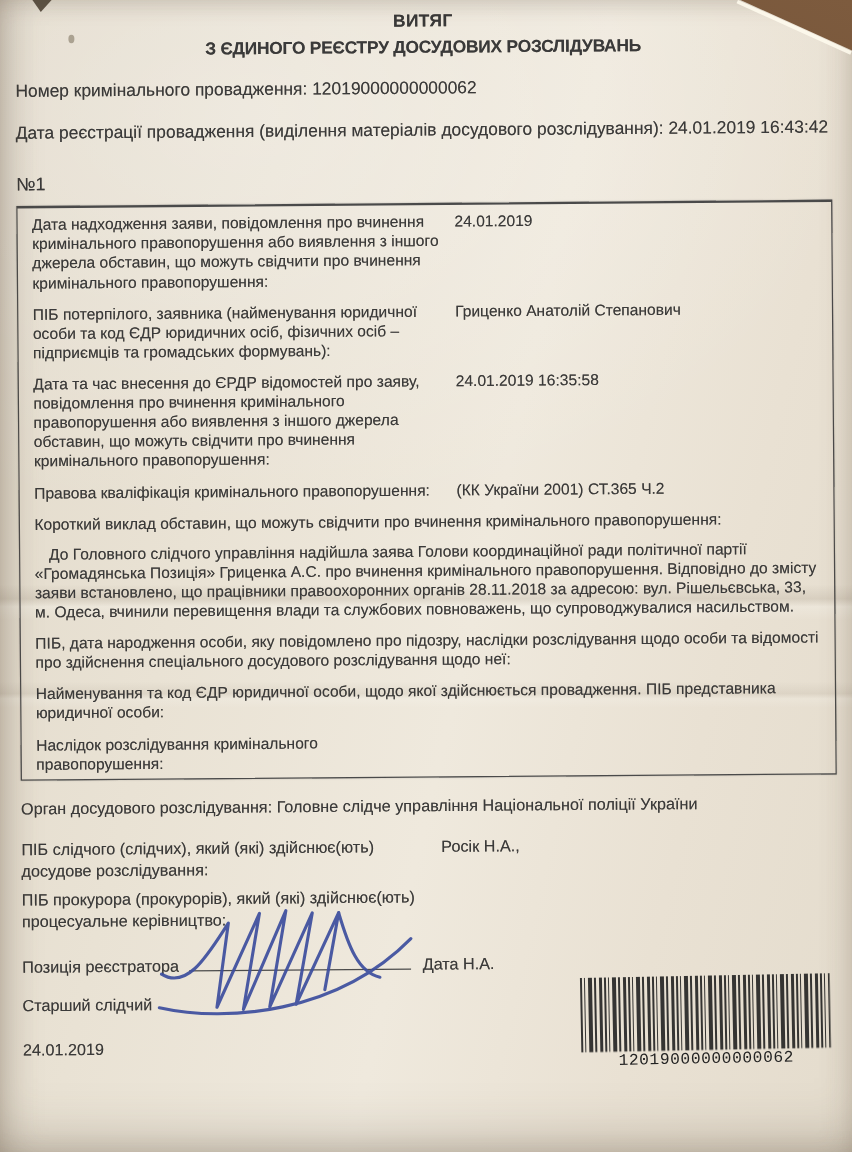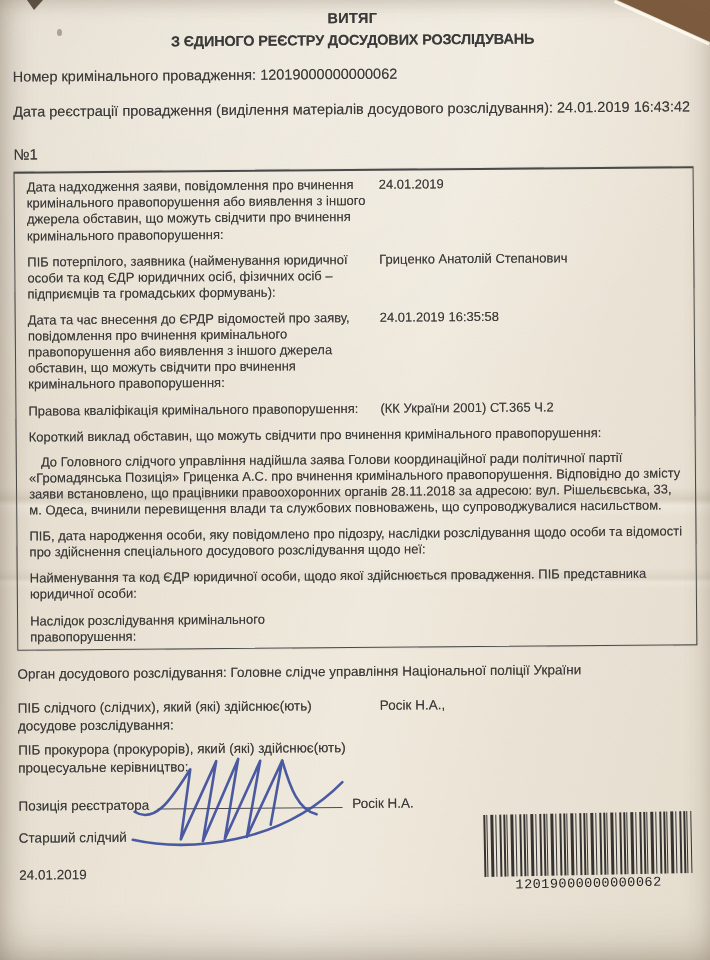--- a/index.html
+++ b/index.html
@@ -57,21 +57,21 @@
   .row{display:flex;align-items:flex-start;padding:6px 10px 4px 12px;}
   .row .lbl{flex:0 0 340px;}
   .row .val{margin-left:12px;white-space:nowrap;}
   .row.full{display:block;}
   .row .para{margin-top:9px;text-indent:12px;padding-right:4px;}
   .row .lbl.narrow{flex-basis:250px;}
   .below{font-size:13.5px;line-height:1.3;}
   .organ-line{margin-top:15px;}
   .inv-row{margin-top:17px;display:flex;align-items:flex-start;}
   .inv-row .lbl{flex:0 0 350px;}
-  .inv-row .val{margin-left:12px;}
+  .inv-row .val{}
   .pros-row{margin-top:7px;max-width:350px;}
   .sig-row{margin-top:17px;position:relative;display:flex;align-items:baseline;height:26px;}
   .sig-line{display:inline-block;width:185px;border-bottom:1.6px solid #4c4c4c;height:15px;margin:0 10px 0 8px;}
   .sig-svg{position:absolute;left:112px;top:-44px;pointer-events:none;}
   .post-line{margin-top:9px;}
   .date-line{margin-top:20px;}
   .barcode-wrap{position:absolute;left:484px;top:813px;width:208px;transform:rotate(-1.1deg);}
   .bars{
     height:62px;opacity:.88;filter:blur(.3px);
     background:repeating-linear-gradient(90deg,
@@ -137,21 +137,21 @@
     <div class="below inv-row">
       <div class="lbl">ПІБ слідчого (слідчих), який (які) здійснює(ють) досудове розслідування:</div>
       <div class="val">Росік Н.А.,</div>
     </div>
 
     <div class="below pros-row">ПІБ прокурора (прокурорів), який (які) здійснює(ють) процесуальне керівництво:</div>
 
     <div class="below sig-row">
       <span>Позиція реєстратора</span>
       <span class="sig-line"></span>
-      <span>Росік Н.А.</span>
+      <span>Дата Н.А.</span>
       <svg class="sig-svg" width="258" height="104" viewBox="0 0 258 104">
         <g fill="none" stroke="#3c4e9e" stroke-width="2.6" stroke-linecap="round" stroke-linejoin="round" opacity=".92">
           <path d="M4,62 C26,76 44,44 60,20 L50,90 L86,12 L72,92 L108,10 L94,90 L130,12 L116,88 L152,12 L140,76"></path>
           <path d="M2,90 C58,103 150,96 212,34"></path>
           <path d="M152,12 C160,40 168,62 186,66"></path>
         </g>
       </svg>
     </div>
 
     <div class="below post-line">Старший слідчий</div>

